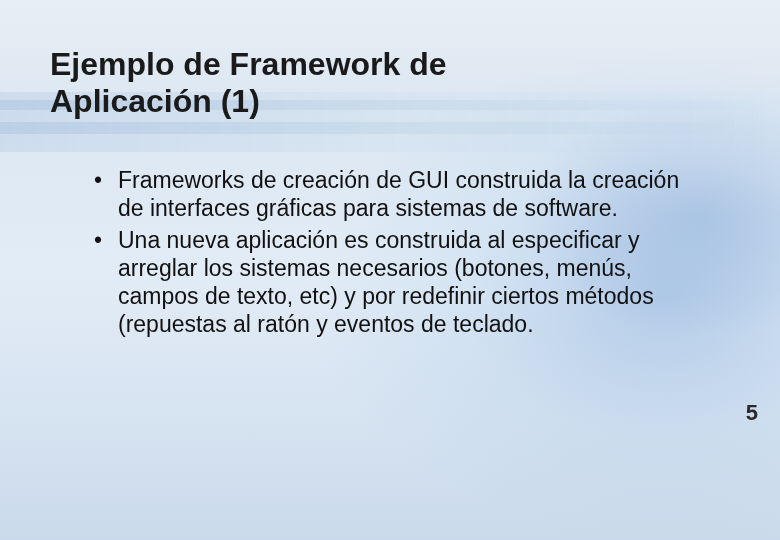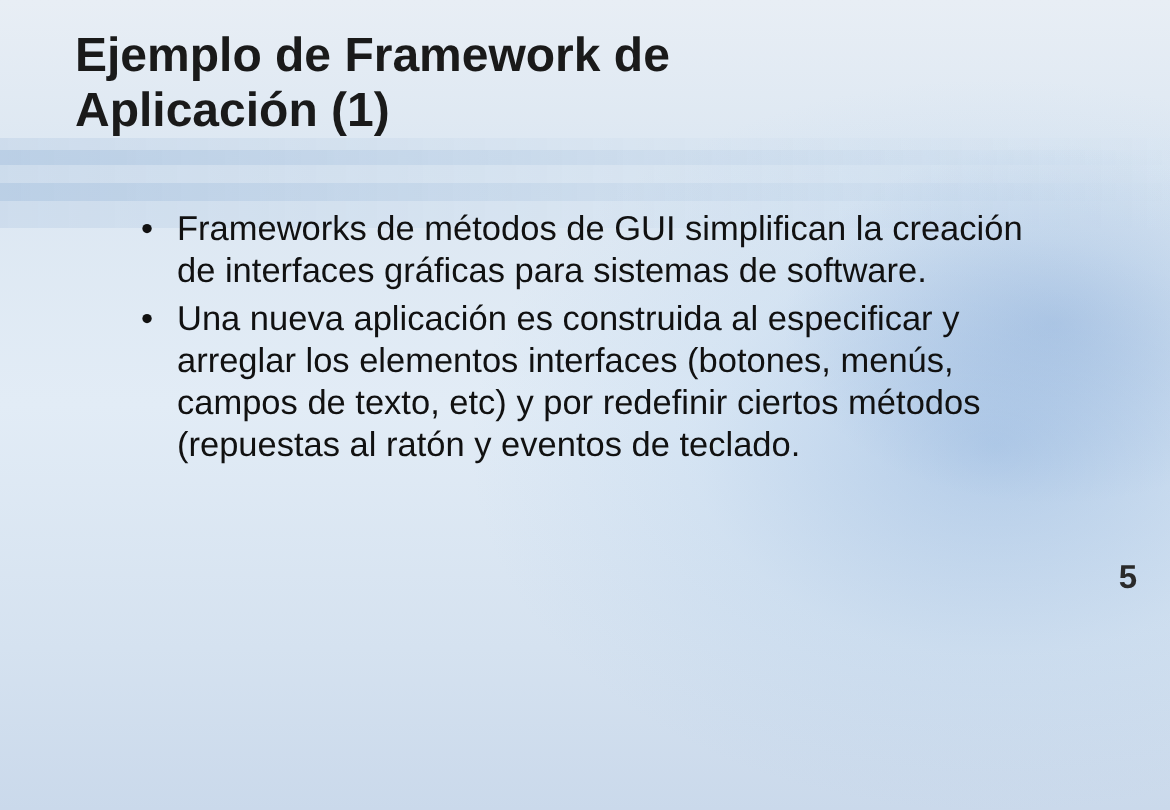--- a/index.html
+++ b/index.html
@@ -22,20 +22,21 @@
   .stripes::before, .stripes::after {
     content: ""; position: absolute; left: 0; width: 100%; height: 10px;
     background: linear-gradient(90deg, rgba(120,160,205,0.45) 0%, rgba(200,220,240,0.1) 100%);
   }
   .stripes::before { top: 8px; }
   .stripes::after { top: 30px; height: 12px; }
   .slide {
     position: relative;
     width: 780px; height: 412px;
     padding: 18px 40px 20px 50px;
+    margin-top: 28px;
   }
   .title {
     font-size: 32px;
     font-weight: 700;
     color: #1a1a1a;
     line-height: 1.15;
     margin-bottom: 46px;
     max-width: 560px;
   }
   .body {
@@ -71,19 +72,19 @@
 </head>
 <body>
 
 <div class="stripes"></div>
 
 <div class="slide">
   <h1 class="title">Ejemplo de Framework de Aplicación (1)</h1>
 
   <div class="body">
     <ul class="bullets">
-      <li>Frameworks de métodos de GUI simplifican la creación de interfaces gráficas para sistemas de software.</li>
-      <li>Una nueva aplicación es construida al especificar y arreglar los elementos interfaces (botones, menús, campos de texto, etc) y por redefinir ciertos métodos (repuestas al ratón y eventos de teclado.</li>
+      <li>Frameworks de creación de GUI construida la creación de interfaces gráficas para sistemas de software.</li>
+      <li>Una nueva aplicación es construida al especificar y arreglar los sistemas necesarios (botones, menús, campos de texto, etc) y por redefinir ciertos métodos (repuestas al ratón y eventos de teclado.</li>
     </ul>
   </div>
 
   <div class="pagenum">5</div>
 </div>
 
 </body></html>

